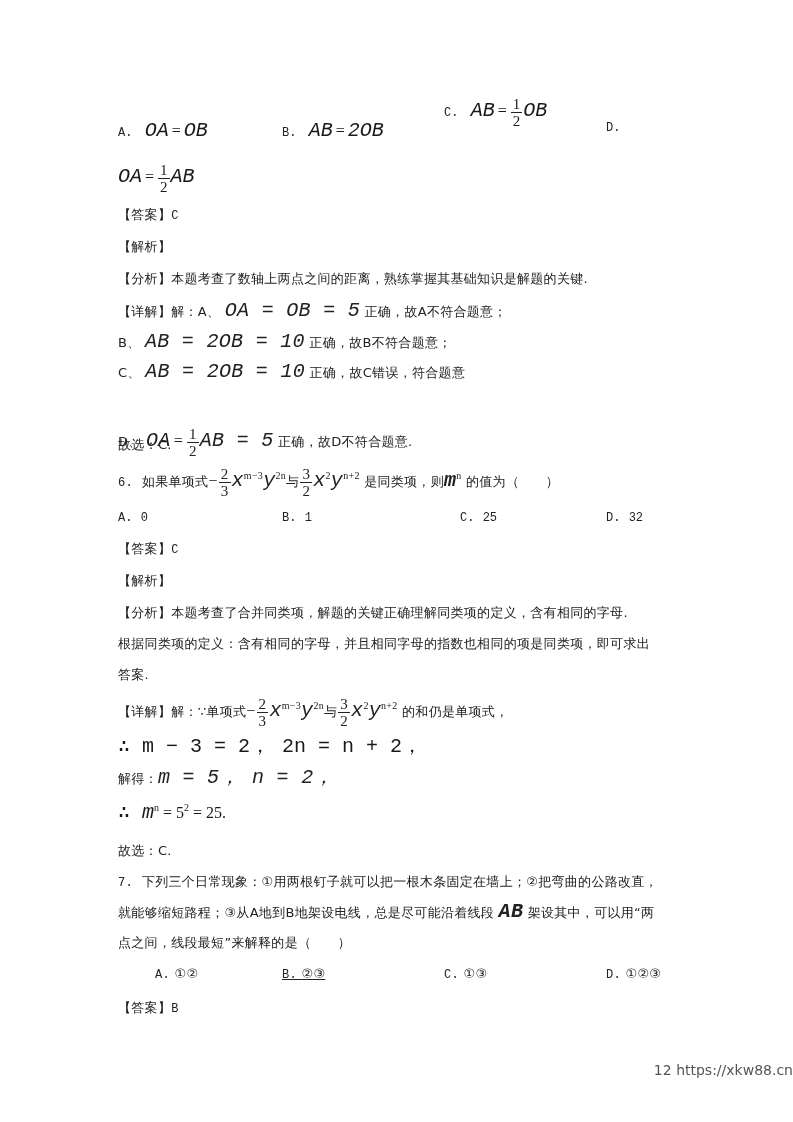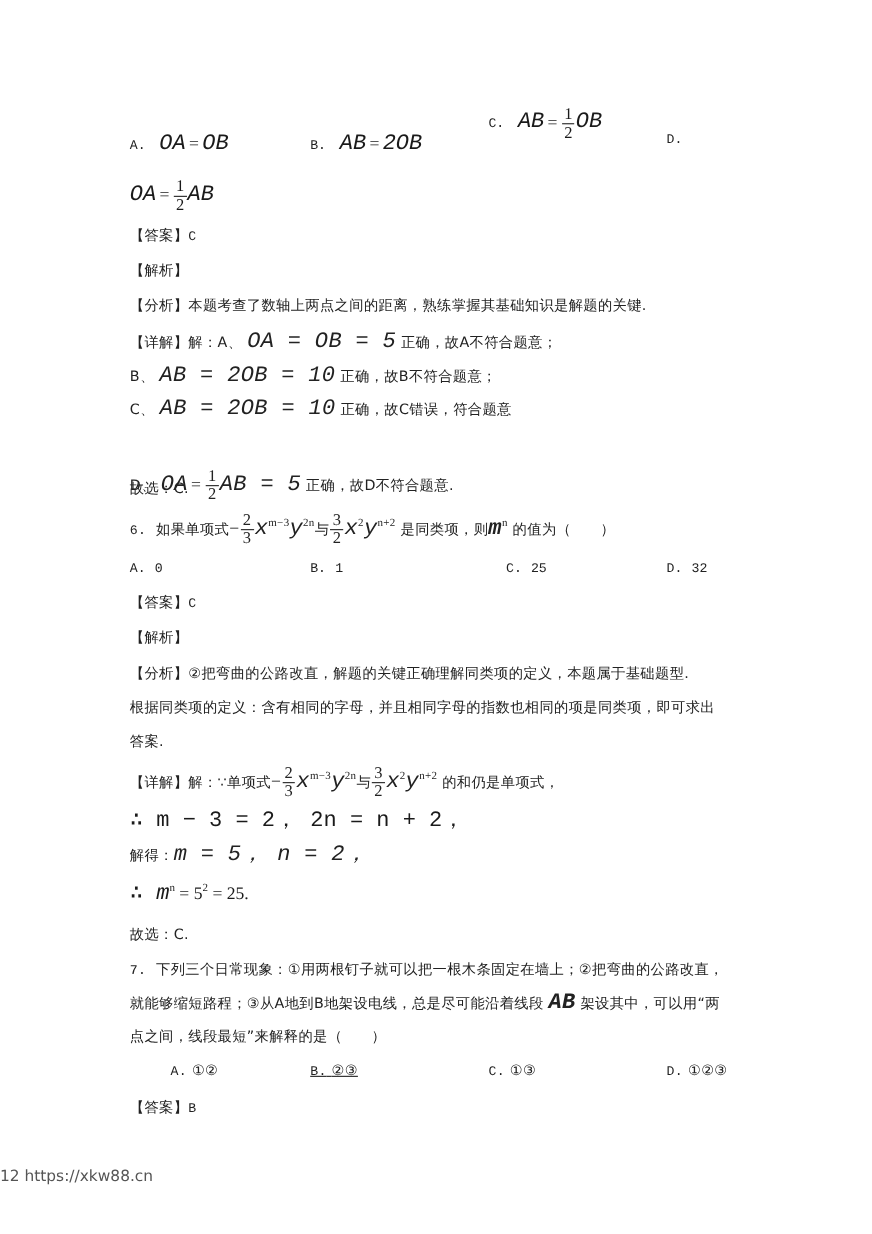--- a/index.html
+++ b/index.html
@@ -12,21 +12,21 @@
   .lbl { font-family: "Liberation Mono", monospace; font-size: 12px; color: #222; }
   .m { font-family: Liberation Mono, monospace; font-style: italic; font-size: 20px; }
   .mn { font-family: "Liberation Serif", serif; font-style: normal; font-size: 16px; }
   .op { font-family: "Liberation Serif", serif; font-style: normal; font-size: 16px; padding: 0 3px; }
   .frac { display: inline-flex; flex-direction: column; align-items: center; vertical-align: middle;
           font-family: "Liberation Serif", serif; font-size: 15px; line-height: 16px; margin: 0 1px; }
   .frac .num { border-bottom: 1px solid #222; padding: 0 2px; }
   .frac .den { padding: 0 2px; }
   sup { font-size: 10px; font-family: "Liberation Serif", serif; vertical-align: 7px; line-height: 0; }
   .opt { position: absolute; font-size: 13px; white-space: nowrap; }
-  .footer { position: absolute; left: 0; width: 793px; top: 1062px; text-align: left;
+  .footer { position: absolute; left: 0; width: 793px; top: 1062px; text-align: right;
             font-family: "DejaVu Sans", sans-serif; font-size: 14px; color: #555; }
 </style>
 </head>
 <body>
 
 <div class="opt" style="left:118px; top:119px;">
   <span class="lbl">A.</span>&nbsp;&nbsp;
   <span class="m">OA</span><span class="op">=</span><span class="m">OB</span>
 </div>
 <div class="opt" style="left:282px; top:119px;">
@@ -104,21 +104,21 @@
 <div class="opt" style="left:444px; top:509px;margin-left:16px;"><span class="lbl">C.</span>&nbsp;&nbsp;<span class="lbl">25</span></div>
 <div class="opt" style="left:606px; top:509px;"><span class="lbl">D.</span>&nbsp;&nbsp;<span class="lbl">32</span></div>
 
 <div class="line cn" style="top:540px;">
   <span>【答案】</span><span class="lbl">C</span>
 </div>
 <div class="line cn" style="top:572px;">
   <span>【解析】</span>
 </div>
 <div class="line cn" style="top:604px;">
-  <span>【分析】</span><span>②把弯曲的公路改直，解题的关键正确理解同类项的定义，本题属于基础题型.</span>
+  <span>【分析】</span><span>本题考查了合并同类项，解题的关键正确理解同类项的定义，含有相同的字母.</span>
 </div>
 <div class="line cn" style="top:635px;">
   <span>根据同类项的定义：含有相同的字母，并且相同字母的指数也相同的项是同类项，即可求出</span>
 </div>
 <div class="line cn" style="top:666px;">
   <span>答案.</span>
 </div>
 
 <div class="line cn" style="top:692px; line-height:38px;">
   <span>【详解】</span><span>解：∵单项式</span><span class="mn">−</span><span class="frac">

